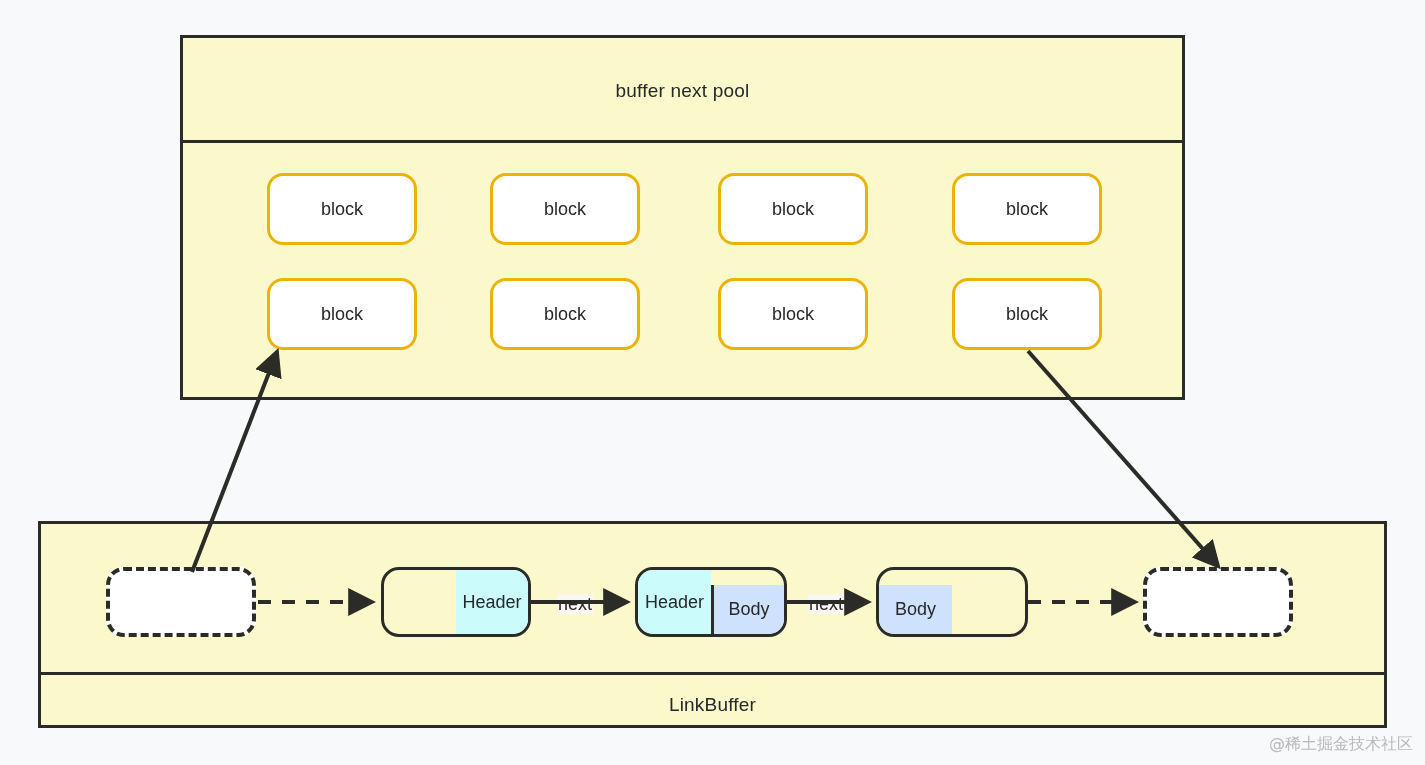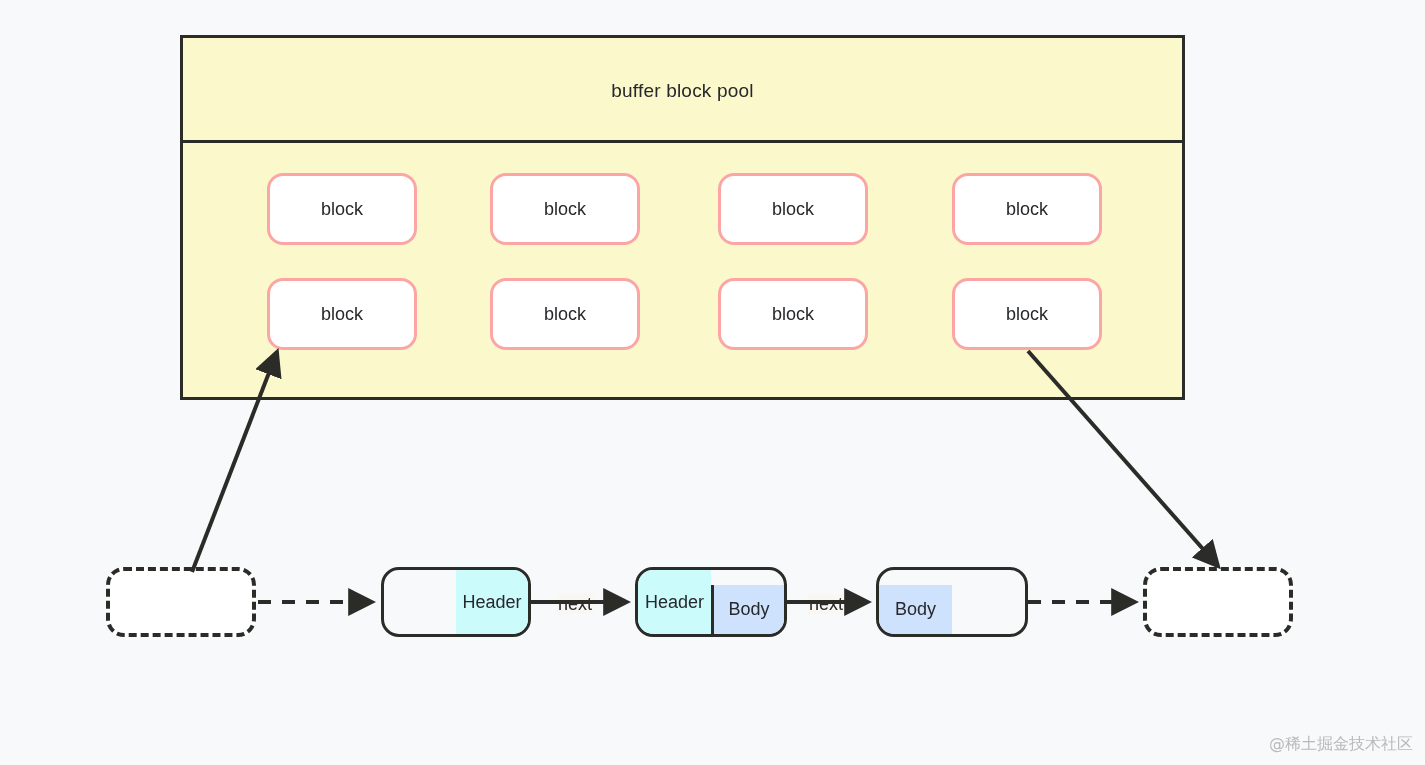--- a/index.html
+++ b/index.html
@@ -41,21 +41,21 @@
     height: 3px;
     background: #2b2b28;
   }
 
   
   .block {
     position: absolute;
     width: 150px;
     height: 72px;
     background: #ffffff;
-    border: 3px solid #fca5a5;
+    border: 3px solid #eab308;
     border-radius: 16px;
     box-sizing: border-box;
     display: flex;
     align-items: center;
     justify-content: center;
     color: #26282b;
     font-size: 18px;
   }
 
   
@@ -121,21 +121,21 @@
     font-family: "DejaVu Sans", sans-serif;
     white-space: nowrap;
   }
 </style>
 </head>
 <body>
 
 <div id="canvas">
 
   <div class="panel" style="left:180px; top:35px; width:1005px; height:365px;">
-    <div class="panel-title" style="top:42px;">buffer block pool</div>
+    <div class="panel-title" style="top:42px;">buffer next pool</div>
     <div class="divider" style="top:102px;"></div>
   </div>
 
   <div class="block" style="left:267px; top:173px;">
     <span>block</span>
   </div>
   <div class="block" style="left:490px; top:173px;">
     <span>block</span>
   </div>
   <div class="block" style="left:718px; top:173px;">
@@ -151,20 +151,24 @@
   <div class="block" style="left:490px; top:278px;">
     <span>block</span>
   </div>
   <div class="block" style="left:718px; top:278px;">
     <span>block</span>
   </div>
   <div class="block" style="left:952px; top:278px;">
     <span>block</span>
   </div>
 
+  <div class="panel" style="left:38px; top:521px; width:1349px; height:207px;">
+    <div class="divider" style="top:148px;"></div>
+    <div class="panel-title" style="top:170px;">LinkBuffer</div>
+  </div>
 
   <div class="node-dashed" style="left:106px; top:567px;"></div>
 
   <div class="node" style="left:381px; top:567px; width:150px;">
     <div class="seg seg-empty"></div>
     <div class="seg seg-header">Header</div>
   </div>
 
   <div class="node" style="left:635px; top:567px; width:152px;">
     <div class="seg seg-header">Header</div>

